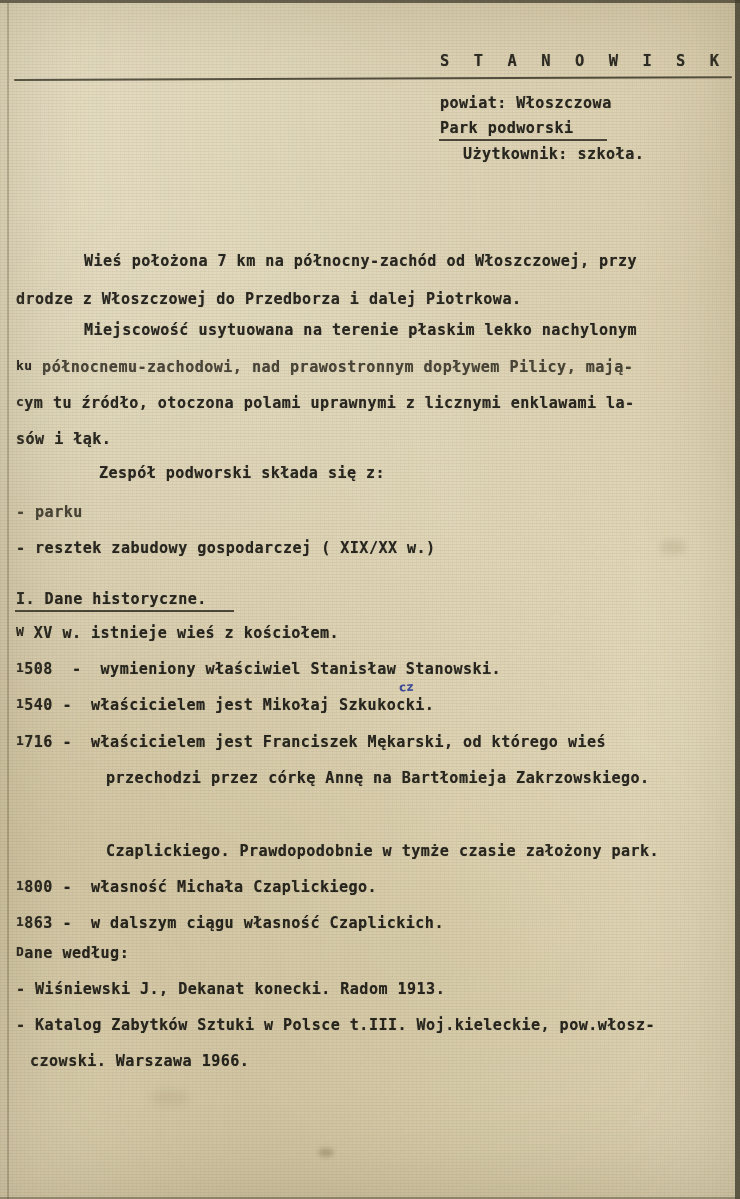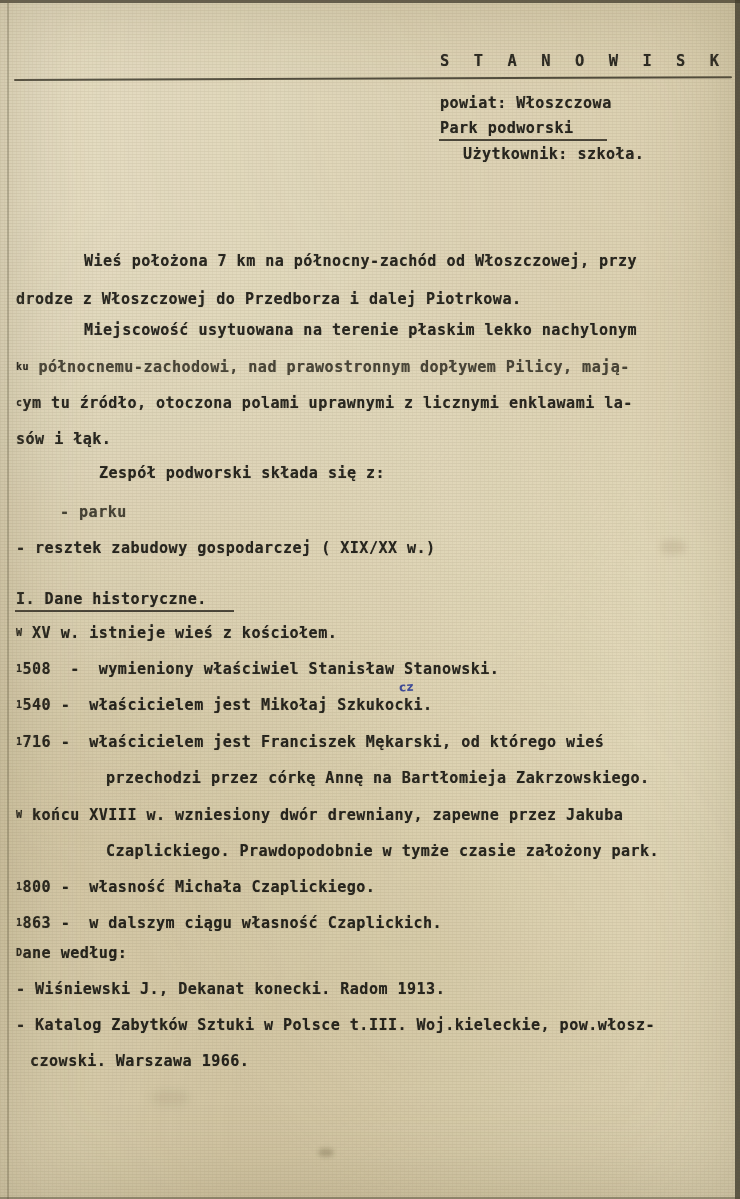--- a/index.html
+++ b/index.html
@@ -97,21 +97,21 @@
   }
 
   .ul {
     position: absolute;
     height: 1.7px;
     background: #35322a;
     opacity: .88;
   }
 
   
-  .hi { position: relative; top: -2.5px; font-size: 10px; }
+  .hi { position: relative; top: -2.5px; font-size: 13px; }
 
   .annot {
     position: absolute;
     font-family: "DejaVu Sans", "Liberation Sans", sans-serif;
     font-size: 12px;
     font-weight: 600;
     color: #2d3fa8;
     letter-spacing: .5px;
     transform: rotate(-3deg);
     opacity: .9;
@@ -152,38 +152,37 @@
     <div class="t" style="left:84px; top:321px;">Miejscowość usytuowana na terenie płaskim lekko nachylonym</div>
 
     <div class="t" style="left:16px; top:358px;"><span class="hi">ku</span><span class="fade"> północnemu-zachodowi, nad prawostronnym dopływem Pilicy, mają-</span></div>
 
     <div class="t" style="left:16px; top:394px;"><span class="hi">c</span><span>ym tu źródło, otoczona polami uprawnymi z licznymi enklawami la-</span></div>
 
     <div class="t" style="left:16px; top:430px;">sów i łąk.</div>
 
     <div class="t" style="left:99px; top:464px;">Zespół podworski składa się z:</div>
 
-    <div class="t fade" style="left:16px; top:503px;margin-left:44px;">- parku</div>
+    <div class="t fade" style="left:16px; top:503px;">- parku</div>
     <div class="t" style="left:16px; top:539px;">- resztek zabudowy gospodarczej ( XIX/XX w.)</div>
 
     <div class="t" style="left:16px; top:590px;">I. Dane historyczne.</div>
     <div class="ul" style="left:15px; top:610px; width:219px;"></div>
 
     <div class="t" style="left:16px; top:624px;"><span class="hi">W</span><span> XV w. istnieje wieś z kościołem.</span></div>
 
     <div class="t" style="left:16px; top:660px;"><span class="hi">1</span><span>508  -  wymieniony właściwiel Stanisław Stanowski.</span></div>
 
     <div class="t" style="left:16px; top:696px;text-align:center;"><span class="hi">1</span><span>540 -  właścicielem jest Mikołaj Szkukocki.</span></div>
     <div class="annot" style="left:399px; top:680px;">cz</div>
 
     <div class="t" style="left:16px; top:733px;"><span class="hi">1</span><span>716 -  właścicielem jest Franciszek Mękarski, od którego wieś</span></div>
 
     <div class="t" style="left:106px; top:769px;">przechodzi przez córkę Annę na Bartłomieja Zakrzowskiego.</div>
 
-    <div class="t" style="left:16px; top:806px;"><span class="hi">W</span><span> końcu XVIII w. wzniesiony dwór drewniany, zapewne przez Jakuba</span></div>
 
     <div class="t" style="left:106px; top:842px;">Czaplickiego. Prawdopodobnie w tymże czasie założony park.</div>
 
     <div class="t" style="left:16px; top:878px;"><span class="hi">1</span><span>800 -  własność Michała Czaplickiego.</span></div>
 
     <div class="t" style="left:16px; top:914px;"><span class="hi">1</span><span>863 -  w dalszym ciągu własność Czaplickich.</span></div>
 
     <div class="t" style="left:16px; top:944px;"><span class="hi">D</span><span>ane według:</span></div>
 
     <div class="t" style="left:16px; top:980px;">- Wiśniewski J., Dekanat konecki. Radom 1913.</div>

